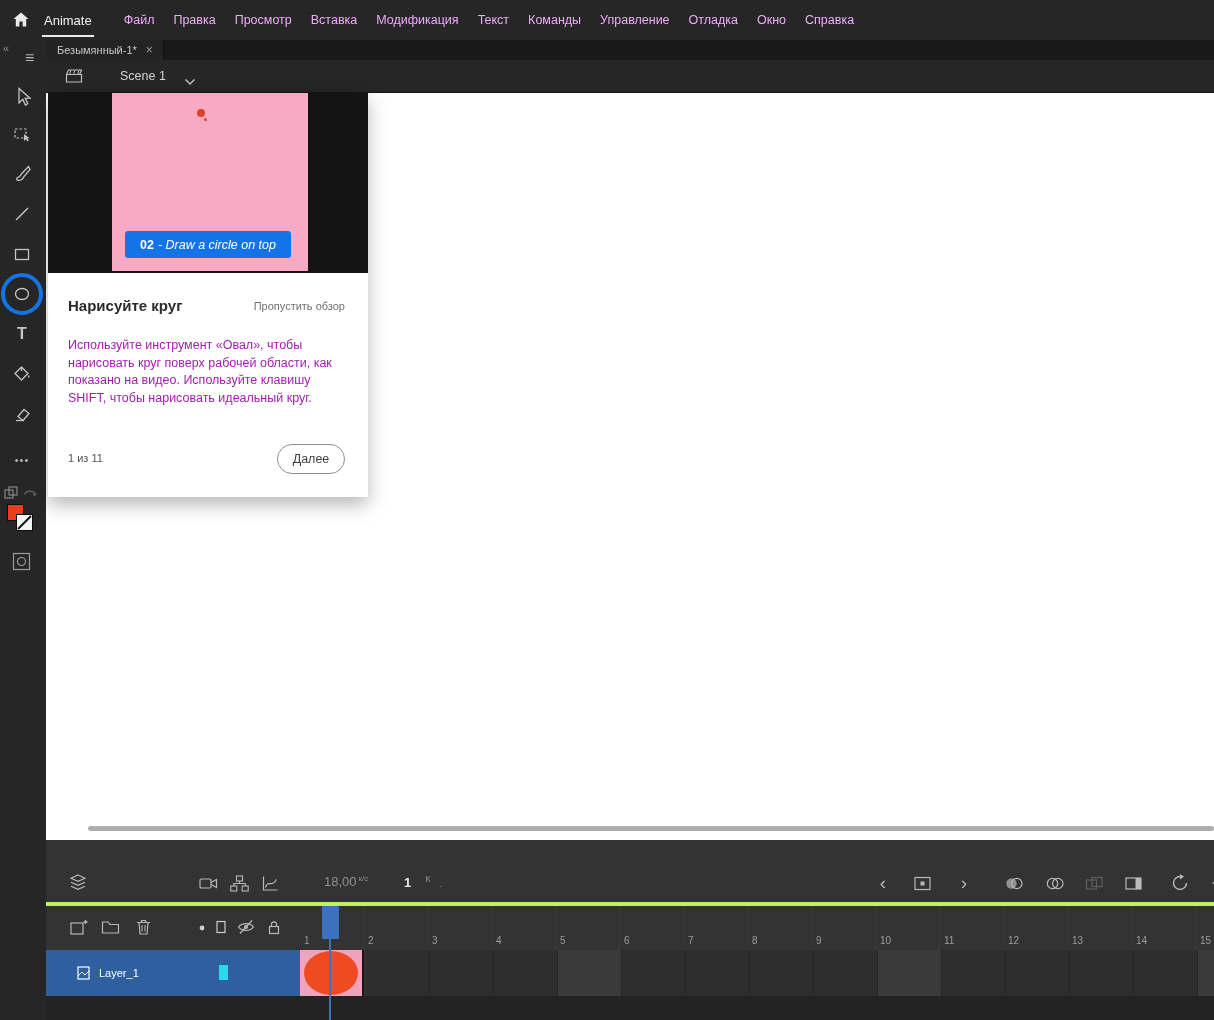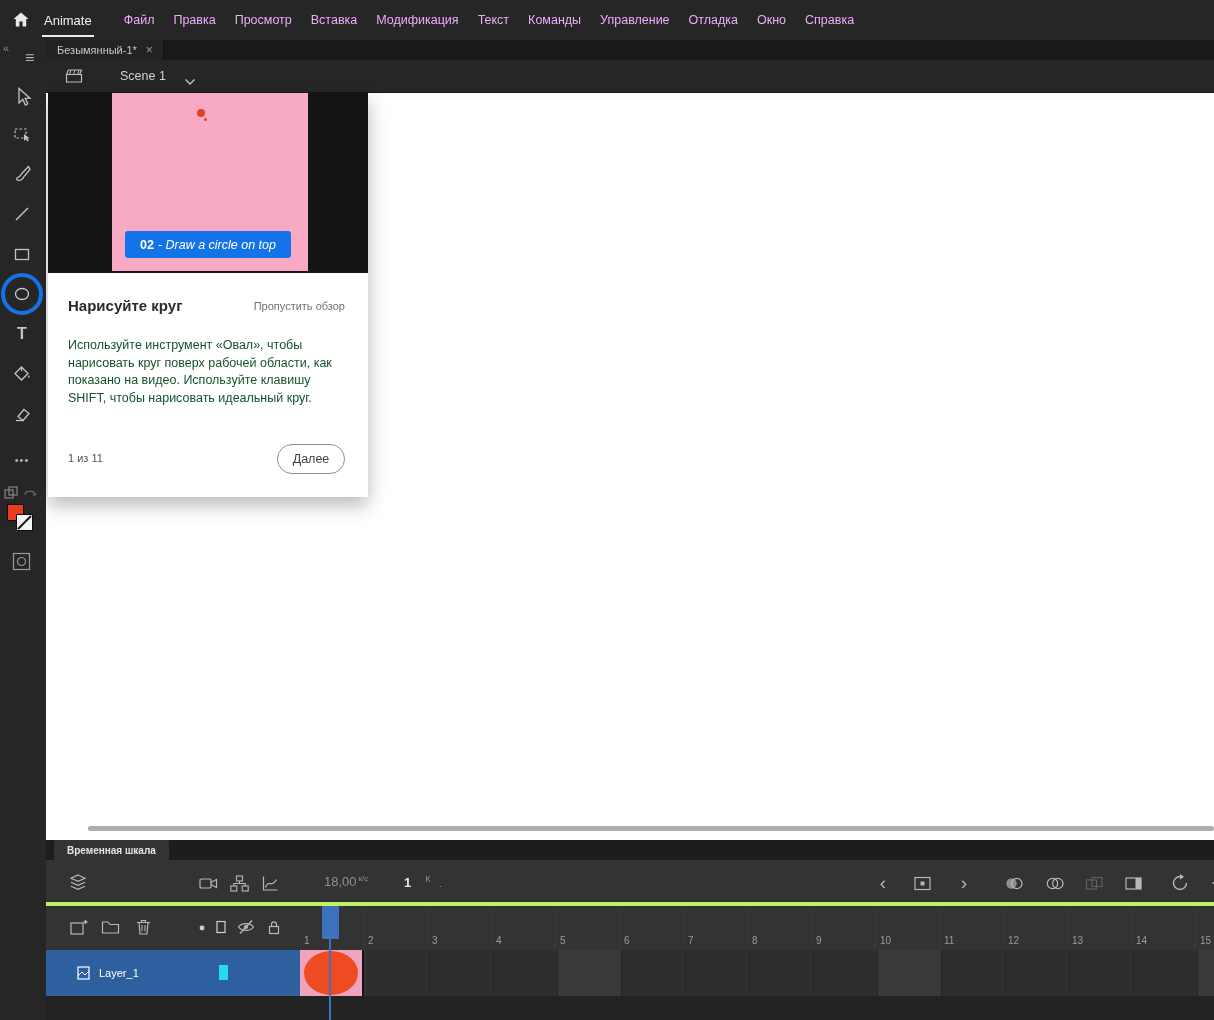--- a/index.html
+++ b/index.html
@@ -46,21 +46,21 @@
   .video { position:absolute; left:0; top:0; width:320px; height:180px; background:#141414;text-decoration:underline; }
   .pinkcanvas { position:absolute; left:64px; top:0; width:196px; height:178px; background:#f8a9c4; }
   .reddot { position:absolute; left:85px; top:16px; width:8px; height:8px; border-radius:50%; background:#df4229; }
   .reddot2 { position:absolute; left:92px; top:25px; width:3px; height:3px; border-radius:50%; background:#df4229; }
   .caption { position:absolute; left:77px; top:138px; width:166px; height:27px; background:#1473e6; border-radius:3px; color:#fff; font-size:12.5px; display:flex; align-items:center; justify-content:center; gap:4px; }
   .cap-num { font-weight:bold; }
   .cap-rest { font-style:italic; }
   .card { position:absolute; left:0; top:180px; width:320px; height:224px; background:#ffffff; }
   .card-title { position:absolute; left:20px; top:24px; font-size:15px; font-weight:bold; color:#2b2b2b; }
   .card-skip { position:absolute; right:23px; top:27px; font-size:11px; color:#707070; cursor:pointer; }
-  .card-body { position:absolute; left:20px; top:64px; width:264px; font-size:12.5px; line-height:17.5px; color:#14532d; }
+  .card-body { position:absolute; left:20px; top:64px; width:264px; font-size:12.5px; line-height:17.5px; color:#a21caf; }
   .card-progress { position:absolute; left:20px; top:179px; font-size:11px; color:#555; }
   .next-btn { position:absolute; left:229px; top:171px; width:68px; height:30px; border:1.5px solid #8f8f8f; border-radius:16px; background:#fff; display:flex; align-items:center; justify-content:center; font-size:12.5px; color:#3f3f3f; cursor:pointer; }
   .hscroll { position:absolute; left:42px; top:733px; width:1126px; height:5px; background:#aeaeae; border-radius:3px; }
 
   
   .timeline { position:absolute; left:46px; top:840px; width:1168px; height:180px; background:#333333; }
   .tl-tabstrip { position:absolute; left:0; top:0; width:1168px; height:20px; background:#1d1d1d; }
   .tl-tab { position:absolute; left:8px; top:0; height:20px; background:#333333; color:#e3e3e3; font-size:10px; font-weight:bold; display:flex; align-items:center; padding:0 13px; border-radius:2px 2px 0 0; }
   .tl-toolbar { position:absolute; left:0; top:20px; width:1168px; height:46px; border-bottom:4px solid #bef264; }
   .tl-ic { position:absolute; top:13px; width:20px; height:20px; display:flex; align-items:center; justify-content:center; }
@@ -252,23 +252,20 @@
         <div class="card-progress">1 из 11</div>
         <div class="next-btn">Далее</div>
       </div>
     </div>
 
     <div class="hscroll"></div>
   </div>
 
   <div class="timeline">
 
-    <div class="tl-tabstrip">
-      <div class="tl-tab">Временная шкала</div>
-    </div>
 
     <div class="tl-toolbar">
       <span class="tl-ic icbtn" style="left:22px">
         <svg width="20" height="18" viewBox="0 0 20 18">
           <path d="M10 1 L17 4.2 L10 7.4 L3 4.2 Z" fill="none" stroke="#b8b8b8" stroke-width="1.2"></path>
           <path d="M3 8.2 L10 11.4 L17 8.2" fill="none" stroke="#b8b8b8" stroke-width="1.2"></path>
           <path d="M3 12.2 L10 15.4 L17 12.2" fill="none" stroke="#b8b8b8" stroke-width="1.2"></path>
         </svg>
       </span>
       <span class="tl-ic icbtn" style="left:152px">

